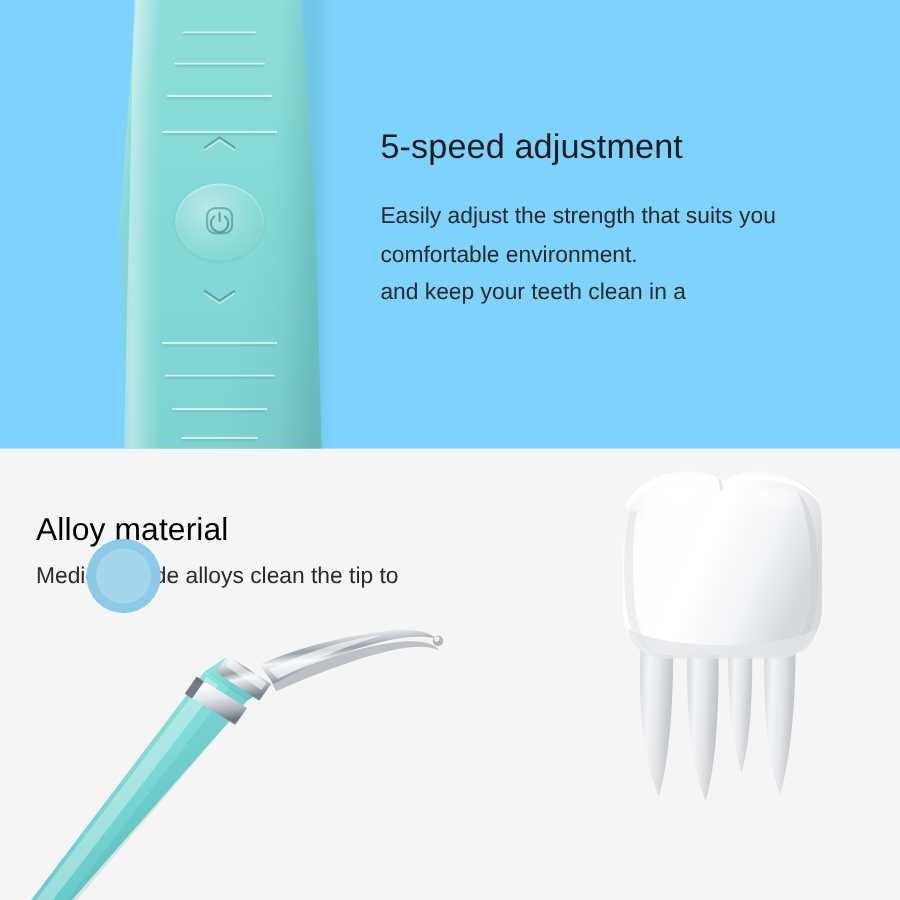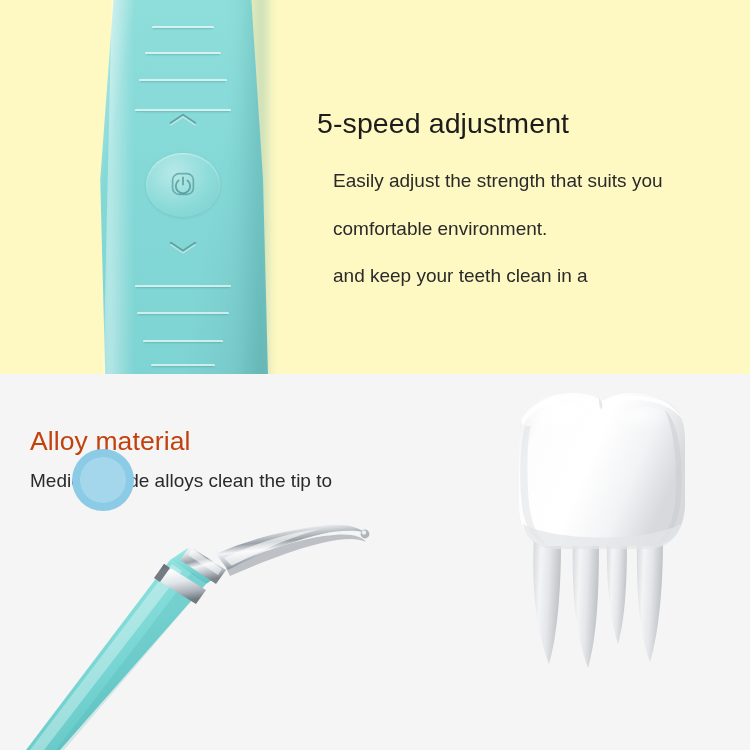--- a/index.html
+++ b/index.html
@@ -6,21 +6,21 @@
   body{
     width:750px;height:750px;
     font-family:"Liberation Sans","DejaVu Sans",sans-serif;
     background:#ffffff;overflow:hidden;
   }
   .page{position:relative;width:750px;height:750px;overflow:hidden;}
 
   
   .panel-top{
     position:absolute;left:0;top:0;width:750px;height:374px;
-    background:#fef9c3;overflow:hidden;
+    background:#7dd3fc;overflow:hidden;
   }
   .panel-bottom{
     position:absolute;left:0;top:374px;width:750px;height:376px;
     background:#f5f5f5;overflow:hidden;
   }
 
   
   .handle-wrap{position:absolute;left:95px;top:-10px;width:175px;height:395px;}
   .handle-body{
     position:absolute;left:0;top:0;width:175px;height:395px;
@@ -83,27 +83,27 @@
   }
   .power-icon svg{display:block;width:26px;height:26px;}
 
   
   .txt-top{position:absolute;left:317px;top:108px;width:415px;}
   .h1{
     font-size:28.5px;font-weight:400;color:#1c1c1c;letter-spacing:.1px;
     margin:0 0 26px 0;line-height:1.1;
   }
   .p{
-    font-size:19px;font-weight:400;color:#2a2a2a;line-height:1.64;margin:16px;
+    font-size:19px;font-weight:400;color:#2a2a2a;line-height:1.64;margin:0;
   }
 
   
   .txt-bot{position:absolute;left:30px;top:53px;width:420px;}
   .h2{
-    font-size:26.5px;font-weight:400;color:#c2410c;letter-spacing:.1px;
+    font-size:26.5px;font-weight:400;color:#000000;letter-spacing:.1px;
     margin:0 0 10px 0;line-height:1.1;
   }
   .p2{font-size:19px;font-weight:400;color:#2a2a2a;line-height:1.62;margin:0;}
 
   
   .tooth{position:absolute;left:487px;top:12px;width:230px;height:300px;}
   .tooth svg{display:block;width:230px;height:300px;}
 
   .spot{
     position:absolute;left:559px;top:449px;width:62px;height:62px;border-radius:50%;

